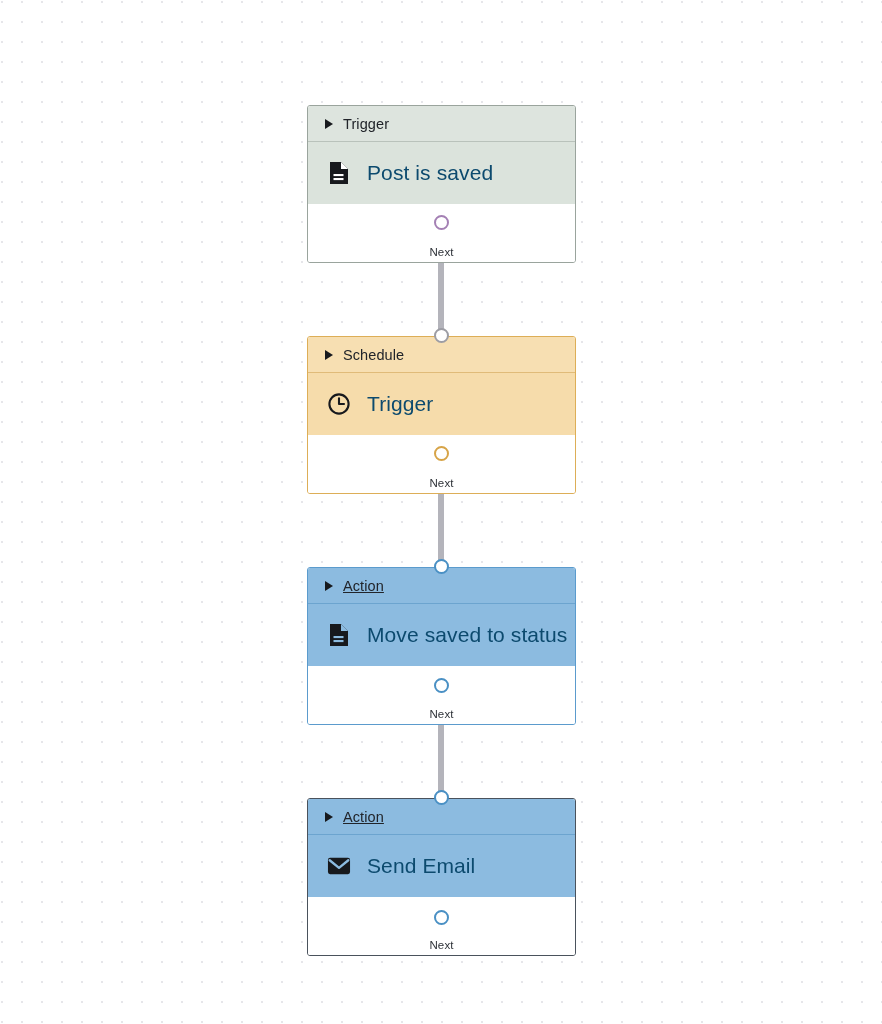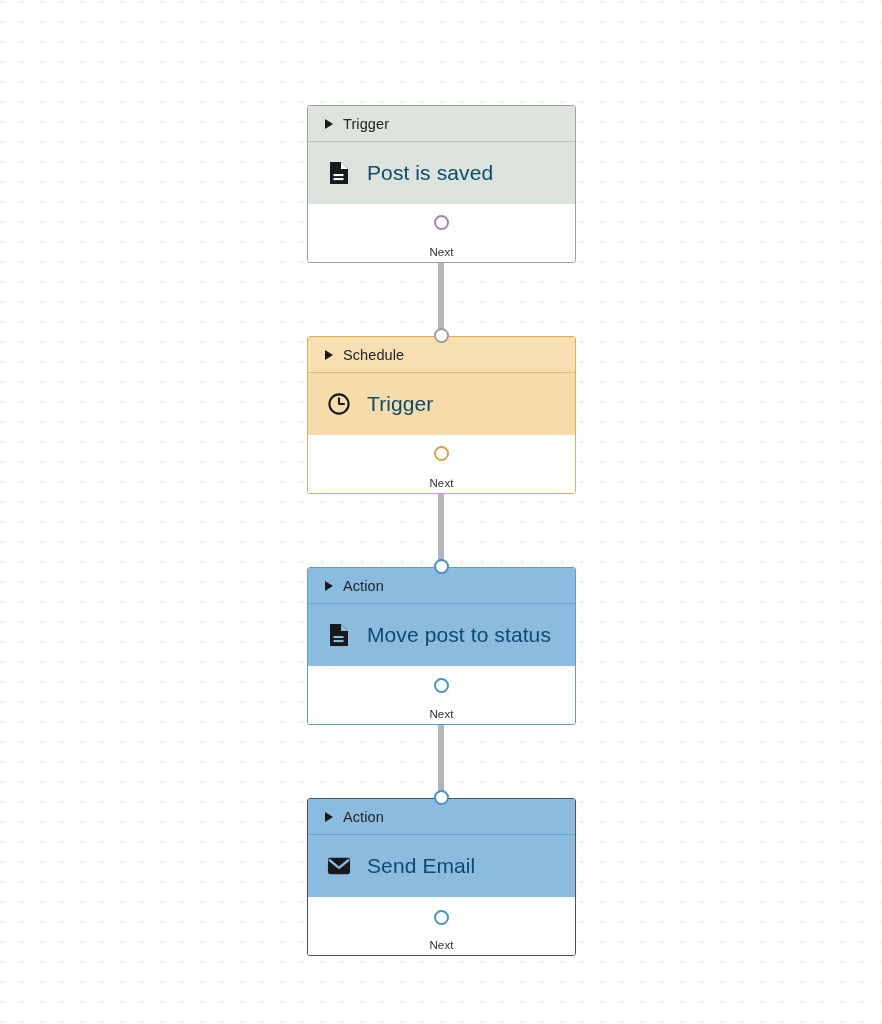--- a/index.html
+++ b/index.html
@@ -106,21 +106,21 @@
   
   .node.trigger   { border: 1px solid #9aa49d; }
   .node.trigger .node-head { background: #dde4de; border-bottom: 1px solid #b9c2bb; }
   .node.trigger .node-body { background: #dbe3dc; }
 
   .node.advanced  { border: 1px solid #ddae57; }
   .node.advanced .node-head { background: #f7dfb2; border-bottom: 1px solid #e0bb79; }
   .node.advanced .node-body { background: #f6dcab; }
 
   .node.action    { border: 1px solid #5b9bcd; }
-  .node.action .node-head { background: #8cbbe0; border-bottom: 1px solid #6ca4cf; }
+  .node.action .node-head { background: #8cbbe0; border-bottom: 1px solid #6ca4cf; text-decoration: underline; }
   .node.action .node-body { background: #8cbbe0; }
 
   .node.action.last { border: 1px solid #4a525c; }
 
   
   .handle {
     position: absolute;
     width: 15px; height: 15px;
     border-radius: 50%;
     background: #ffffff;
@@ -190,21 +190,21 @@
     </div>
     <div class="node-body">
       <span class="node-icon">
         <svg width="22" height="24" viewBox="0 0 22 24" aria-hidden="true">
           <path d="M2 1 h11 l7 7 v15 H2 Z" fill="#17191d"></path>
           <path d="M13 1 v7 h7 Z" fill="#8cbbe0"></path>
           <rect x="5.5" y="13" width="10" height="2.1" fill="#8cbbe0"></rect>
           <rect x="5.5" y="17" width="10" height="2.1" fill="#8cbbe0"></rect>
         </svg>
       </span>
-      <span class="node-title">Move post to status</span>
+      <span class="node-title">Move saved to status</span>
     </div>
     <div class="node-foot">Next</div>
   </div>
   <div class="handle blue" style="top:559px;"></div>
   <div class="handle blue" style="top:678px;"></div>
 
   <div class="node action last" style="top:798px;">
     <div class="node-head">
       <span class="disclosure"></span>
       <span>Action</span>

